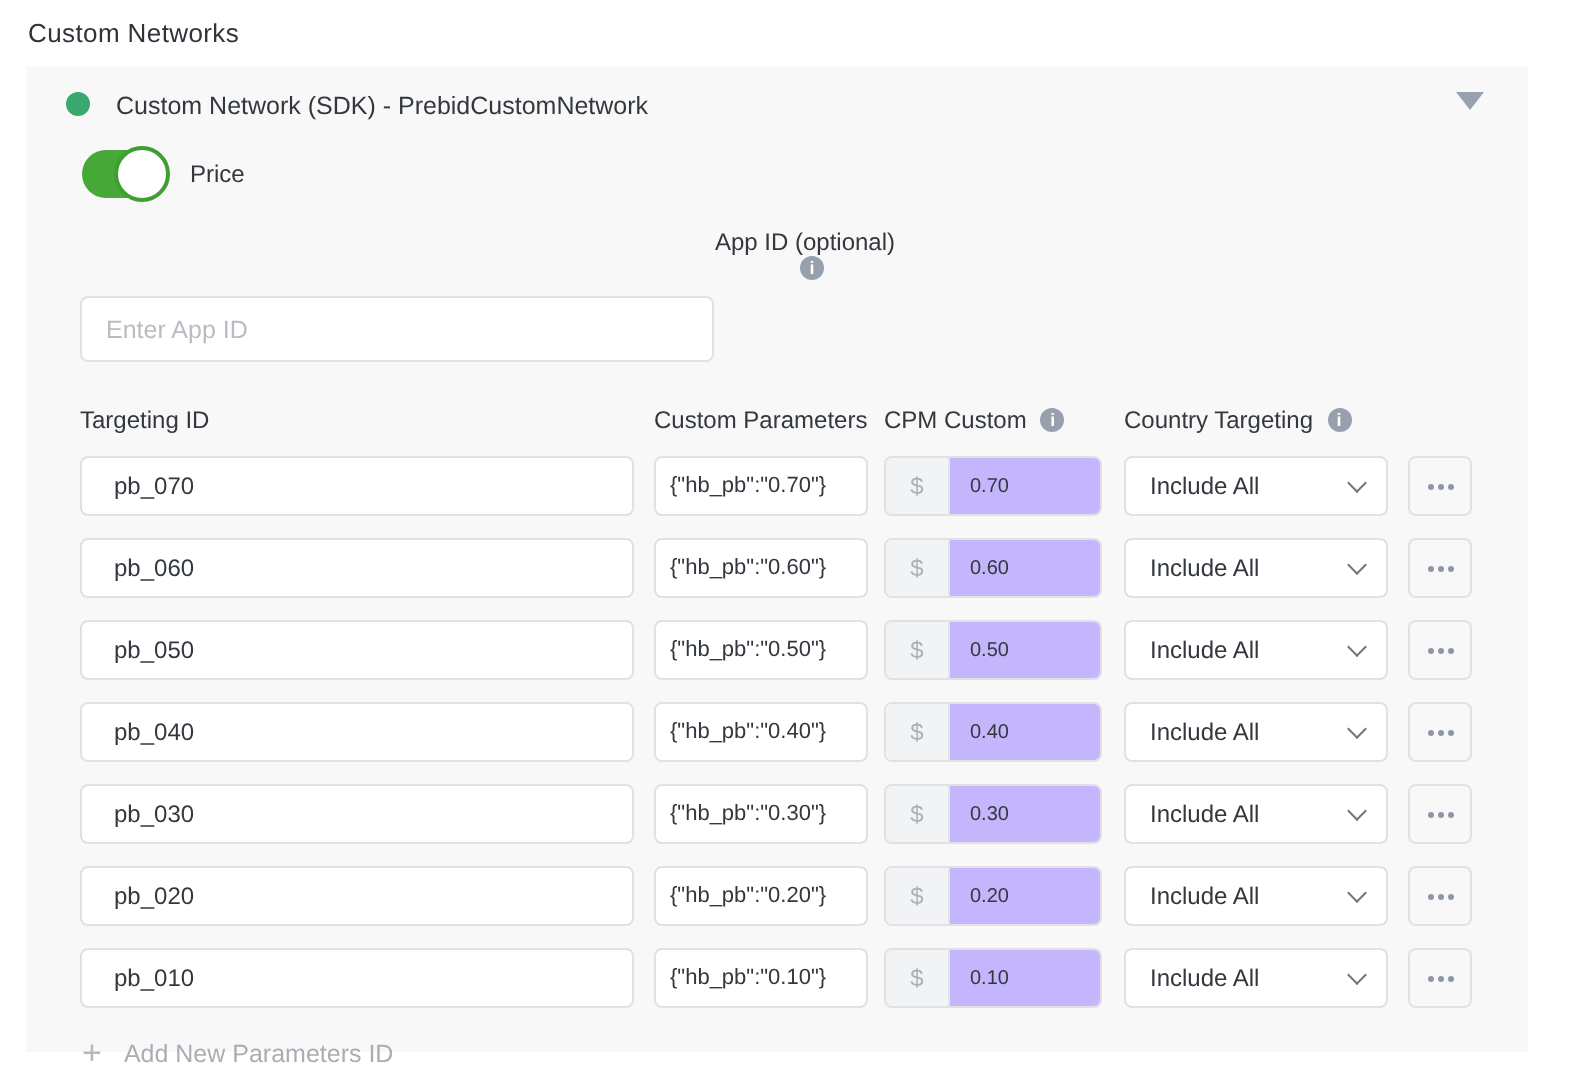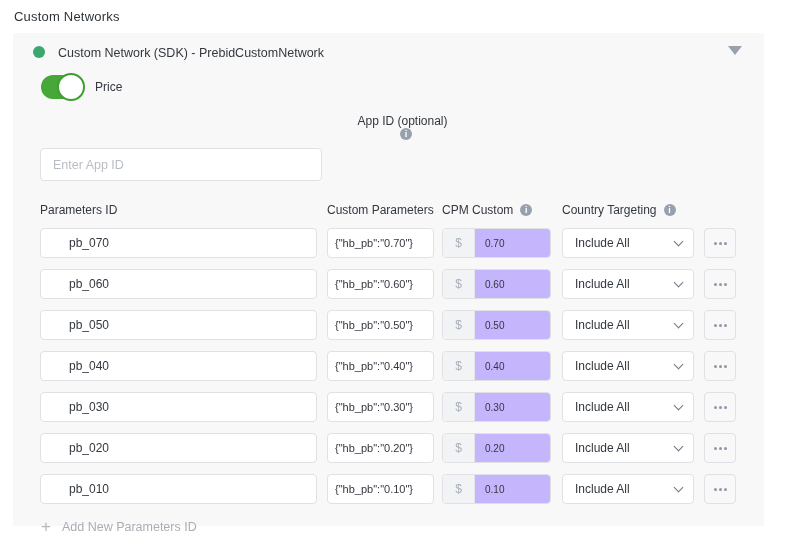--- a/index.html
+++ b/index.html
@@ -60,21 +60,21 @@
     display: inline-flex; align-items: center; justify-content: center;
     width: 12px; height: 12px; margin-left: 7px;
     border-radius: 50%;
     background: #97a1ae; color: #ffffff;
     font-size: 9px; font-weight: bold; font-style: normal;
     cursor: pointer;
   }
   .appid-input {
     display: block;
     margin: 8px 0 0 27px;
-    width: 282px; height: 33px;
+    width: 317px; height: 33px;
     border: 1px solid #dfe1e4; border-radius: 4px;
     background: #ffffff;
     font-family: "Liberation Sans", sans-serif;
     font-size: 12.5px; color: #33383e;
     padding: 0 12px;
     outline: none;
   }
   input::placeholder { color: #b9bdc3; }
 
   
@@ -86,21 +86,21 @@
 
   .prow { display: flex; margin: 11px 0 0 27px; height: 30px; }
   .tbox {
     height: 30px;
     border: 1px solid #dfe1e4; border-radius: 4px;
     background: #ffffff;
     font-family: "Liberation Sans", sans-serif;
     font-size: 12px; color: #33383e;
     outline: none;
   }
-  .pid    { width: 277px; margin-right: 10px; padding: 0 28px; }
+  .pid    { width: 277px; margin-right: 10px; padding: 0 16px; }
   .params { width: 107px; margin-right: 8px;  padding: 0 7px; font-size: 11px; }
 
   .cpm { display: flex; width: 109px; margin-right: 11px; overflow: hidden; padding: 0; }
   .cur {
     width: 32px; flex: 0 0 auto;
     display: flex; align-items: center; justify-content: center;
     background: #f2f3f5; border-right: 1px solid #e3e5e8;
     color: #a8b0ba; font-size: 12px;
     border-radius: 3px 0 0 3px;
   }
@@ -158,21 +158,21 @@
     <span class="toggle-label">Price</span>
   </div>
 
   <div class="appid-label-row">
     <span>App ID (optional)</span>
     <span class="info-icon">i</span>
   </div>
   <input class="appid-input" type="text" placeholder="Enter App ID" style="">
 
   <div class="thead">
-    <span class="th th-placement">Parameters ID</span>
+    <span class="th th-placement">Targeting ID</span>
     <span class="th th-params">Custom Parameters</span>
     <span class="th th-cpm">
       <span>CPM Custom</span>
       <span class="info-icon">i</span>
     </span>
     <span class="th th-country">
       <span>Country Targeting</span>
       <span class="info-icon">i</span>
     </span>
   </div>

